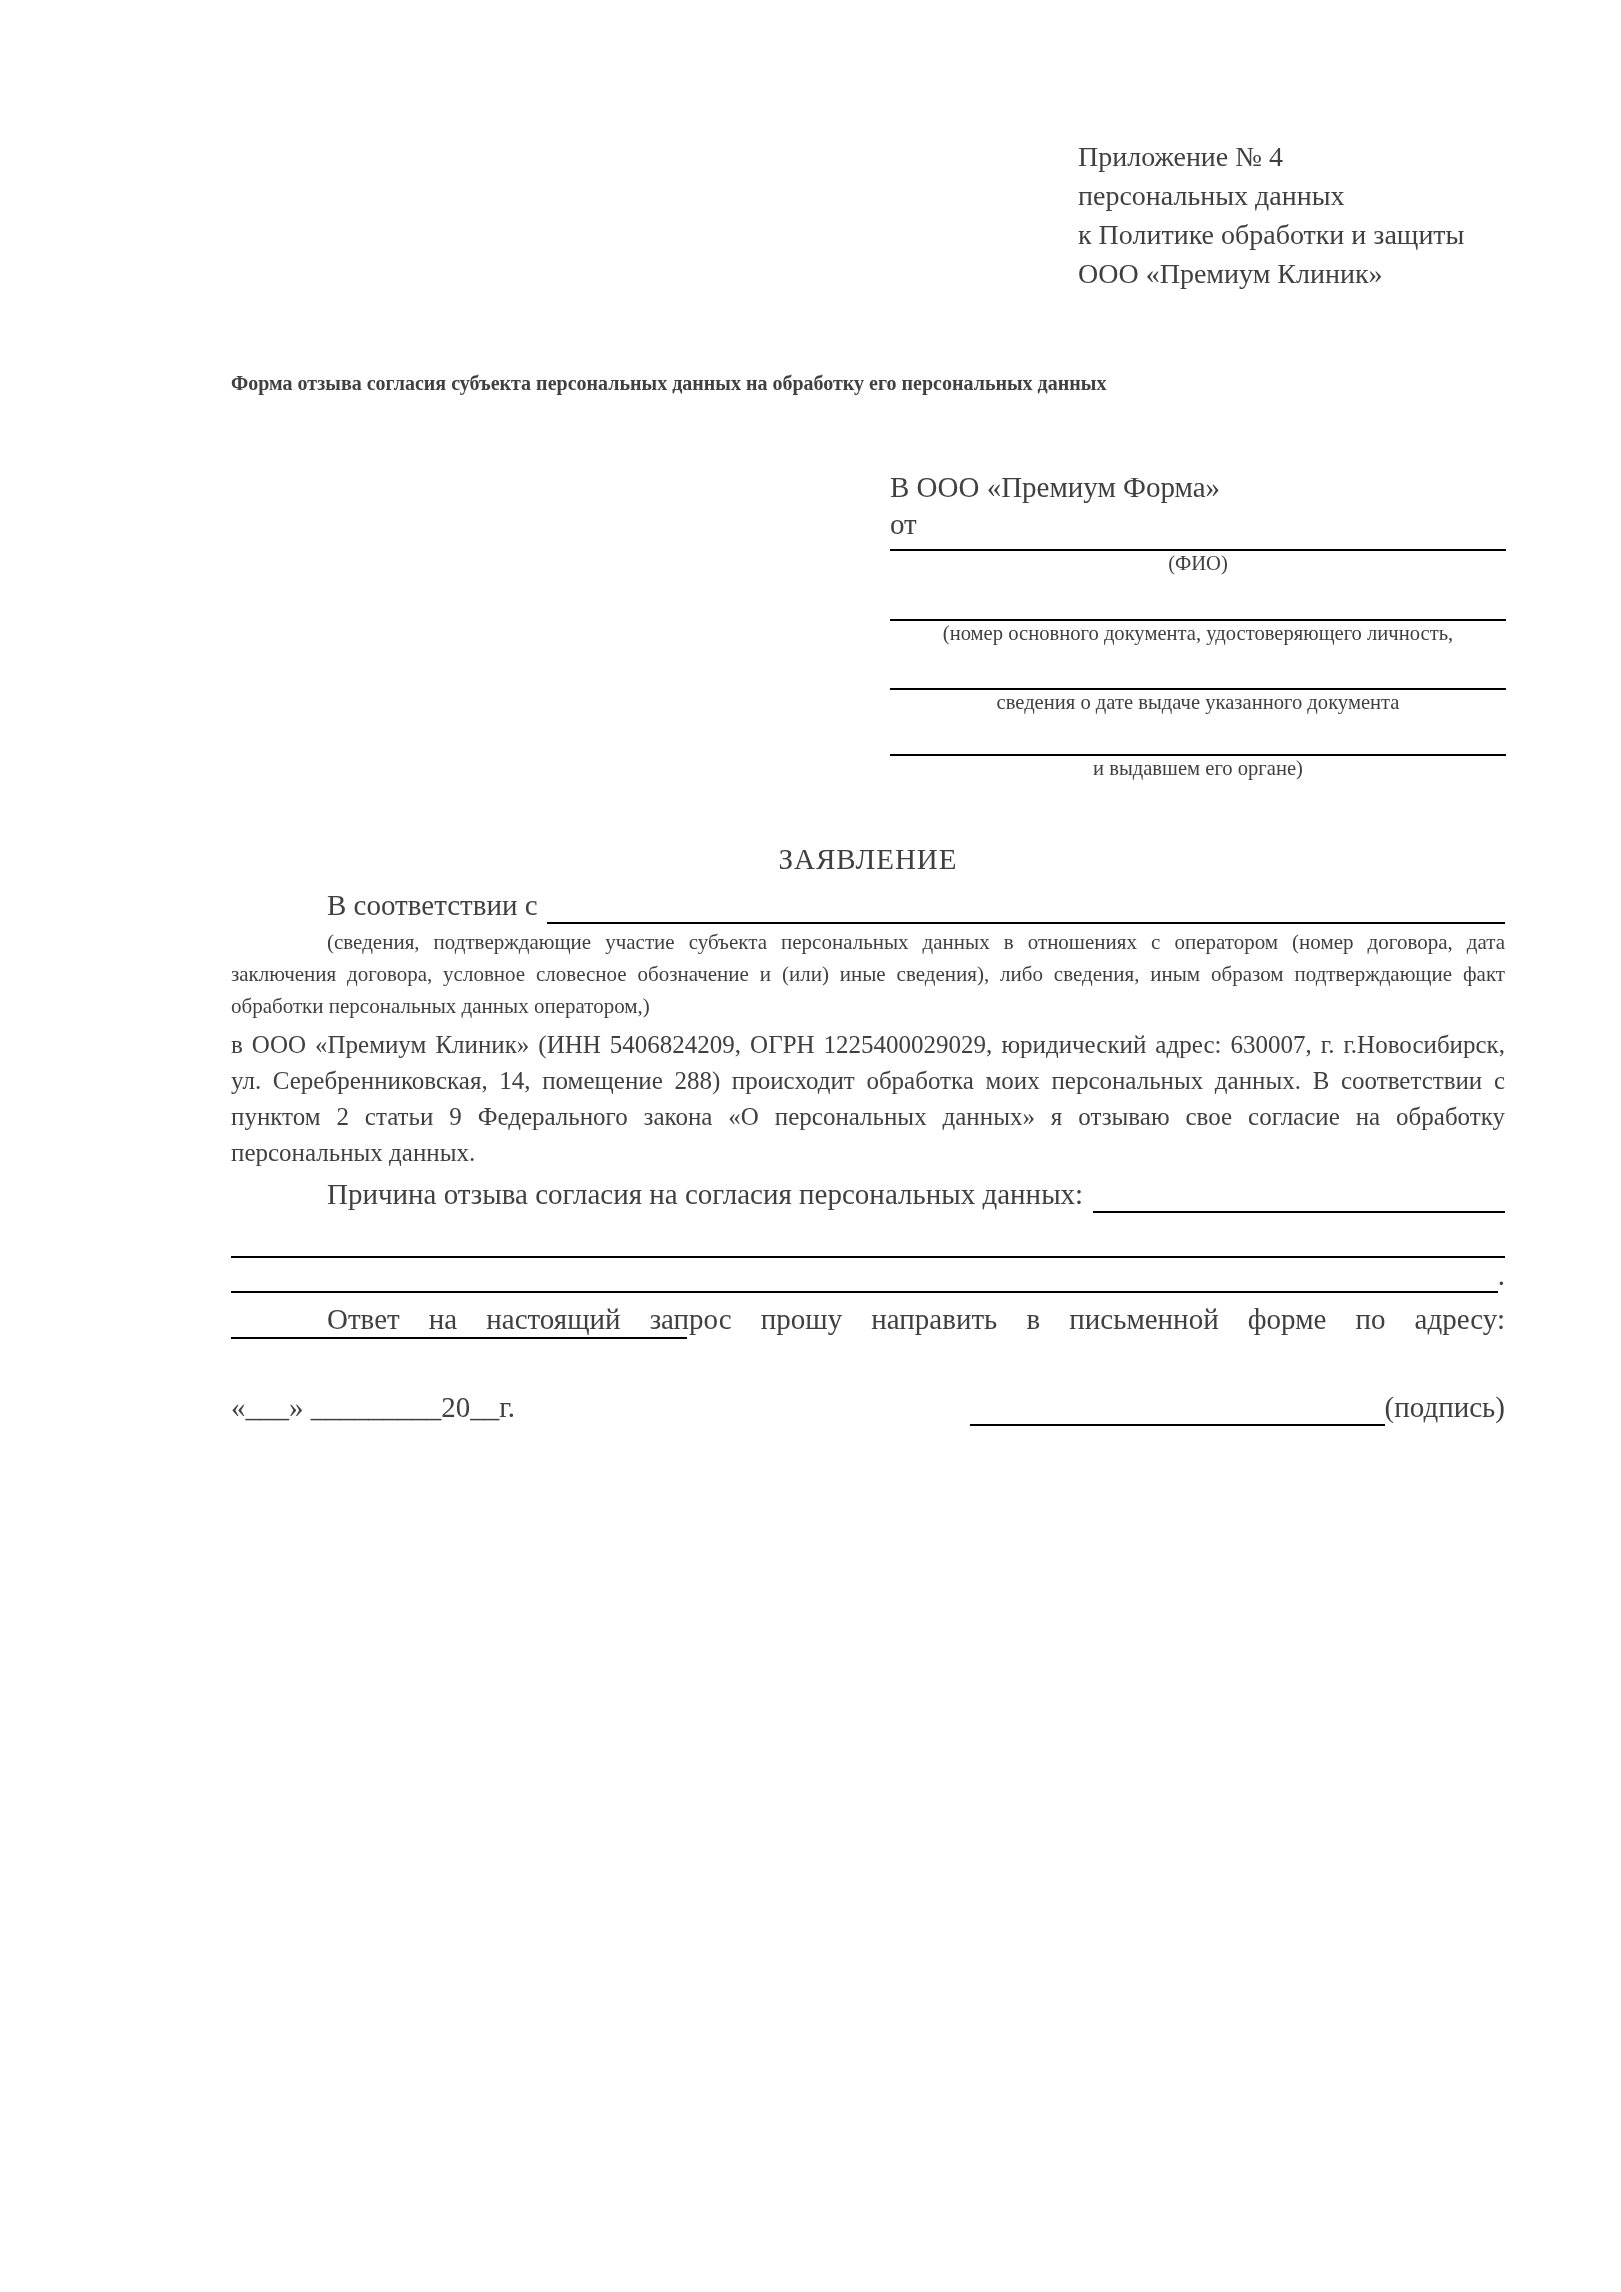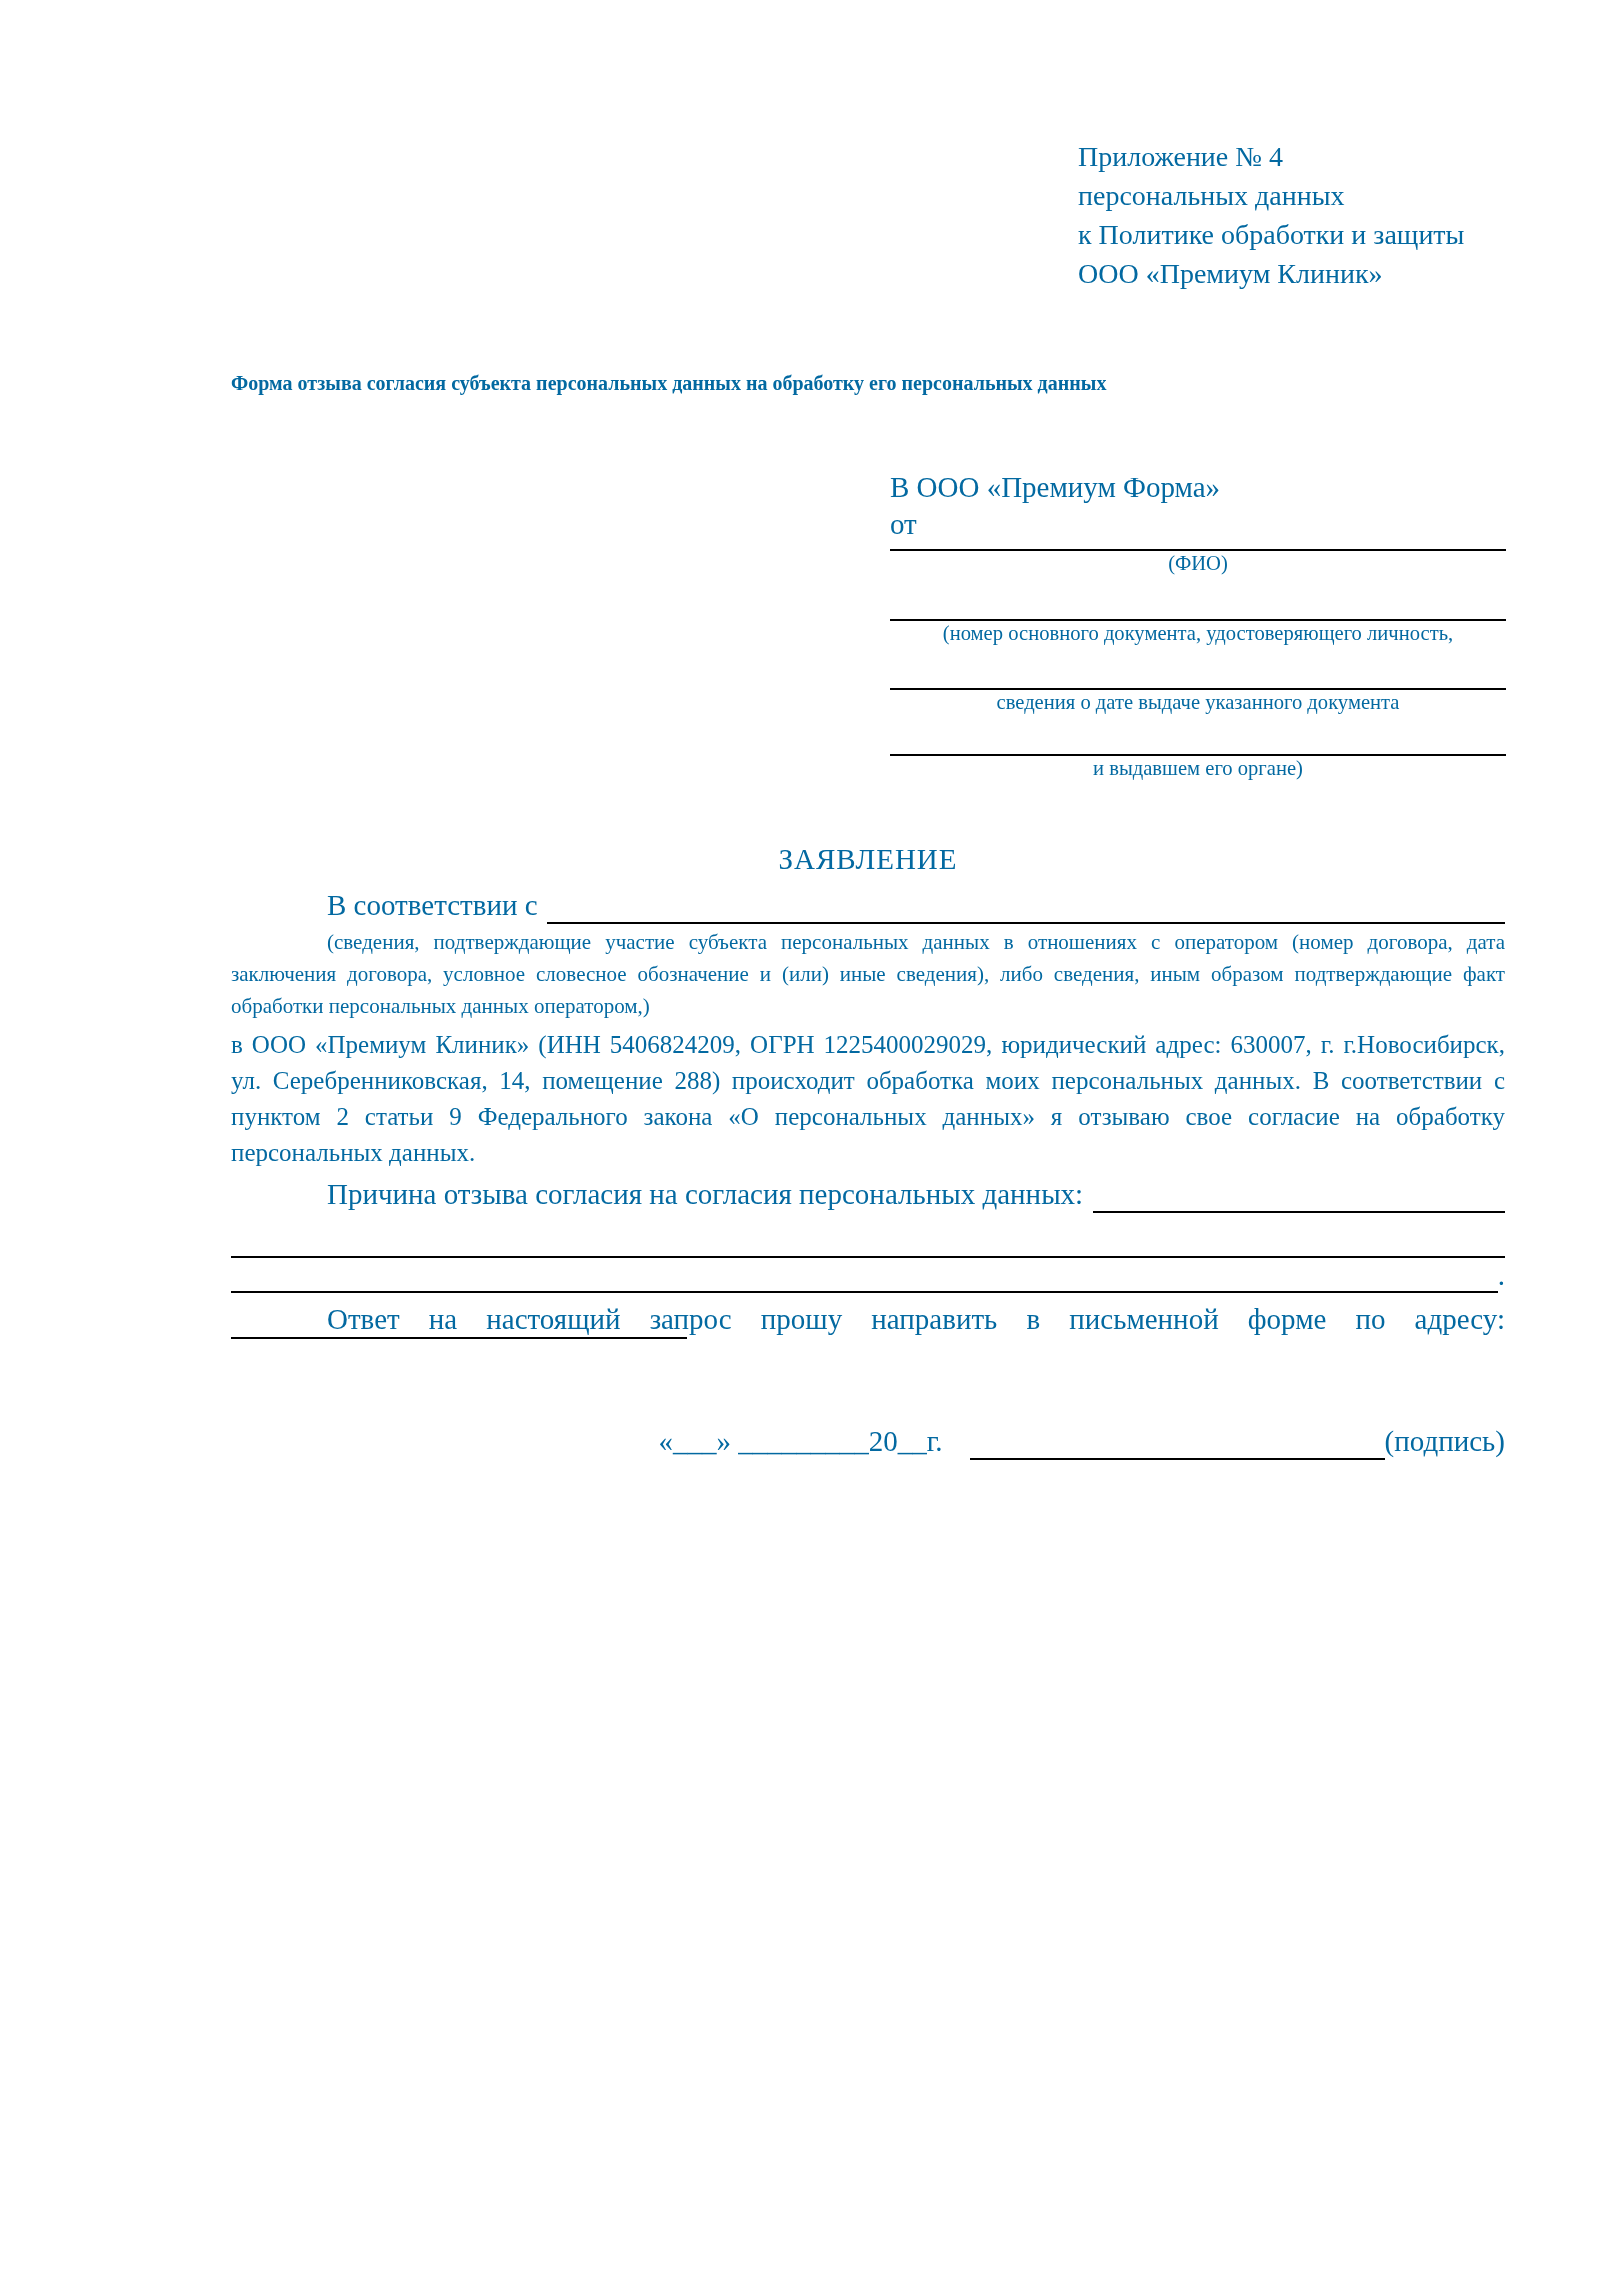--- a/index.html
+++ b/index.html
@@ -3,21 +3,21 @@
 <meta charset="utf-8">
 <style>
   html,body { margin:0; padding:0; background:#888; }
   .page {
     position: relative;
     width: 1621px;
     height: 2293px;
     margin: 0 auto;
     background: #ffffff;
     font-family: "Liberation Serif", "DejaVu Serif", serif;
-    color: #0369a1;
+    color: #404040;
     overflow: hidden;
   }
   .content {
     position: absolute;
     left: 231px;
     top: 0;
     width: 1274px;
   }
 
   
@@ -114,23 +114,23 @@
     font-size: 29px;
     line-height: 37px;
   }
   .address-blank {
     width: 456px;
     border-bottom: 2.9px solid #000;
   }
 
   
   .footer-row {
-    margin-top: 84px;
-    display: flex;
-    justify-content: flex-end;
+    margin-top: 50px;
+    display: flex;
+    justify-content: space-between;
     font-size: 29px;
     line-height: 37px;
     gap: 27px;
   }
   .sign-group { display: flex; }
   .sign-blank {
     width: 415px;
     border-bottom: 2.9px solid #000;
   }
 </style>

